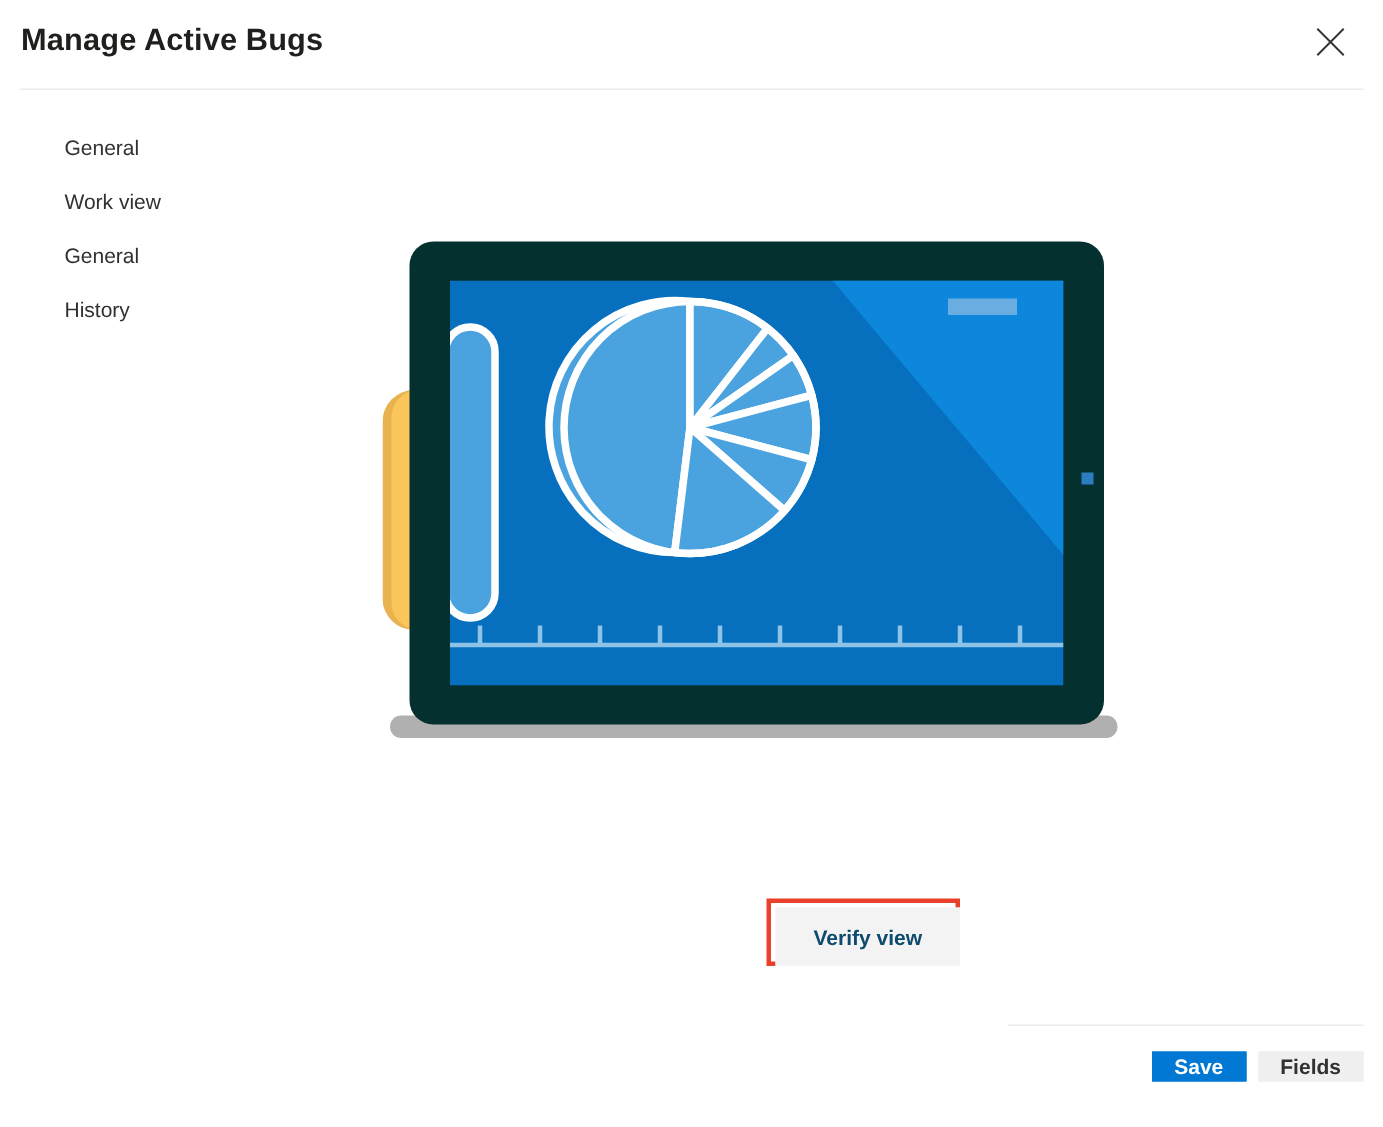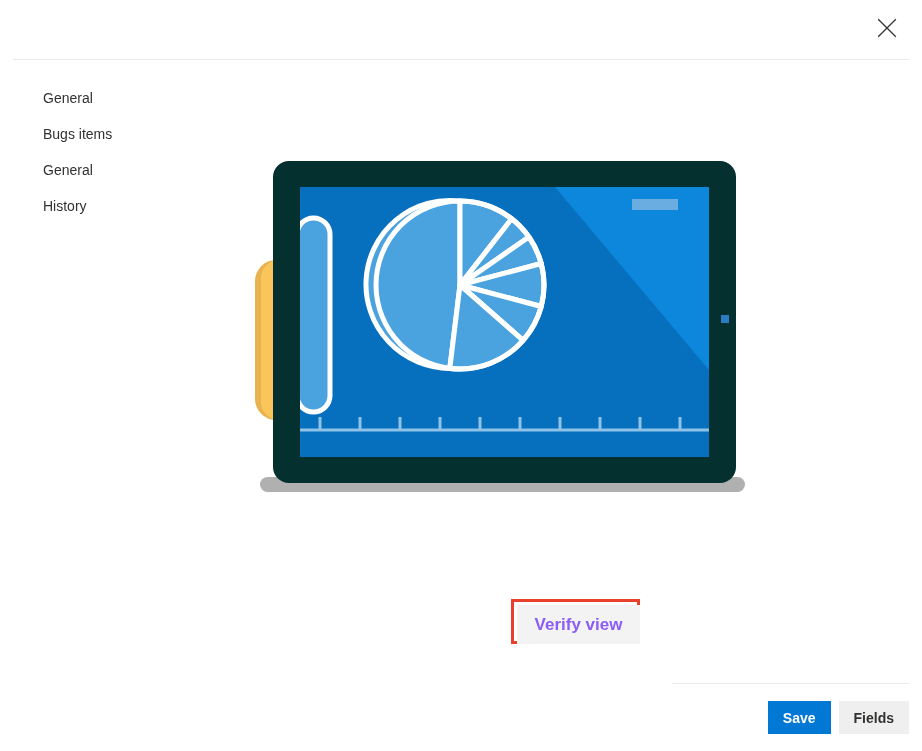--- a/index.html
+++ b/index.html
@@ -140,23 +140,23 @@
   .verify-button {
     position: absolute;
     left: 3px;
     top: 3px;
     width: 123px;
     height: 39px;
     box-sizing: border-box;
     background: #f3f3f3;
     border: 1px solid #f3f3f3;
     font-family: "Liberation Sans", sans-serif;
-    font-size: 17px;
+    font-size: 14px;
     font-weight: bold;
-    color: #8b5cf6;
+    color: #0c4a6e;
     cursor: pointer;
     padding: 0;
   }
 
   
   .footer-divider {
     position: absolute;
     left: 672px;
     top: 683px;
     width: 237px;
@@ -165,21 +165,21 @@
   }
   .footer {
     position: absolute;
     right: 13px;
     top: 701px;
     display: flex;
     gap: 8px;
   }
   .btn {
     box-sizing: border-box;
-    height: 33px;
+    height: 20px;
     min-width: 53px;
     padding: 0 14px;
     font-family: "Liberation Sans", sans-serif;
     font-size: 14px;
     font-weight: bold;
     border: 1px solid transparent;
     cursor: pointer;
     white-space: nowrap;
   }
   .btn-primary {
@@ -192,39 +192,40 @@
     background: #efefef;
     color: #323130;
     border-color: #efefef;
     min-width: 70px;
   }
 </style>
 </head>
 <body>
 
 <div class="dialog-header">
+  <div class="dialog-title">Manage Active Bugs</div>
 
   <button class="close-button">
     <span>
       <svg width="22" height="22" viewBox="0 0 22 22" aria-hidden="true">
         <path d="M2.2 2.2 L19.8 19.8 M19.8 2.2 L2.2 19.8" stroke="#333333" stroke-width="1.3" fill="none"></path>
       </svg>
     </span>
   </button>
 </div>
 <div class="header-divider"></div>
 
 <nav class="sidebar">
 
   <div class="sidebar-item">
     <span>General</span>
   </div>
 
   <div class="sidebar-item">
-    <span>Bugs items</span>
+    <span>Work view</span>
   </div>
 
   <div class="sidebar-item">
     <span>General</span>
   </div>
 
   <div class="sidebar-item">
     <span>History</span>
   </div>
 

